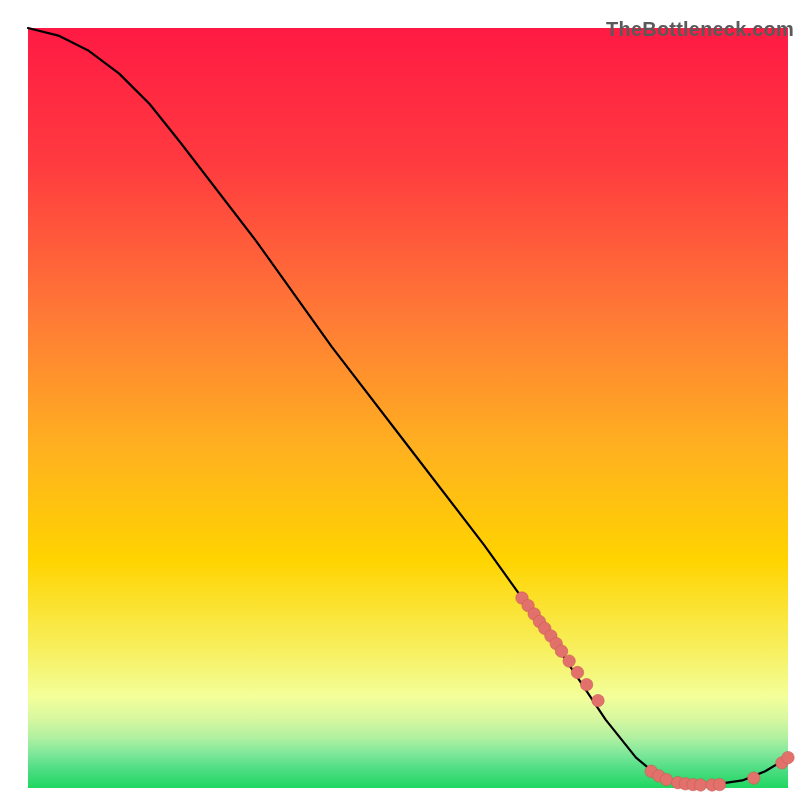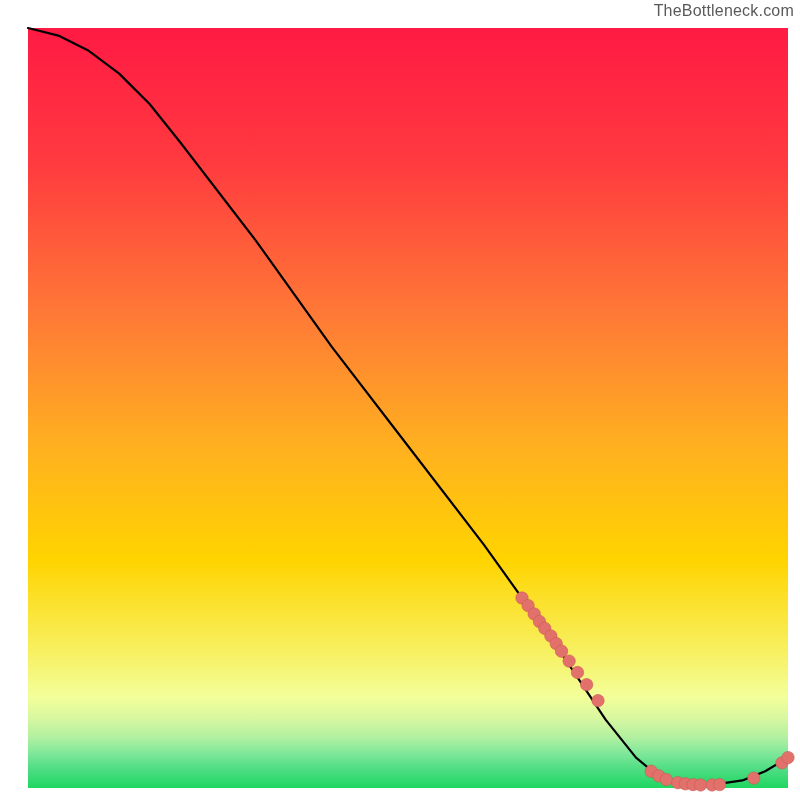--- a/index.html
+++ b/index.html
@@ -17,23 +17,23 @@
   }
   svg.chart {
     display: block;
     width: 800px;
     height: 800px;
   }
   .watermark {
     position: absolute;
     top: 0;
     right: 6px;
-    padding-top: 2px;
-    font-size: 16px;
-    font-weight: 400;
+    padding-top: 18px;
+    font-size: 20px;
+    font-weight: 700;
     color: #5a5a5a;
     letter-spacing: 0.2px;
     user-select: none;
   }
 </style>
 </head>
 <body>
 
 <div class="chart-wrap">
   <svg class="chart" viewBox="0 0 800 800">

